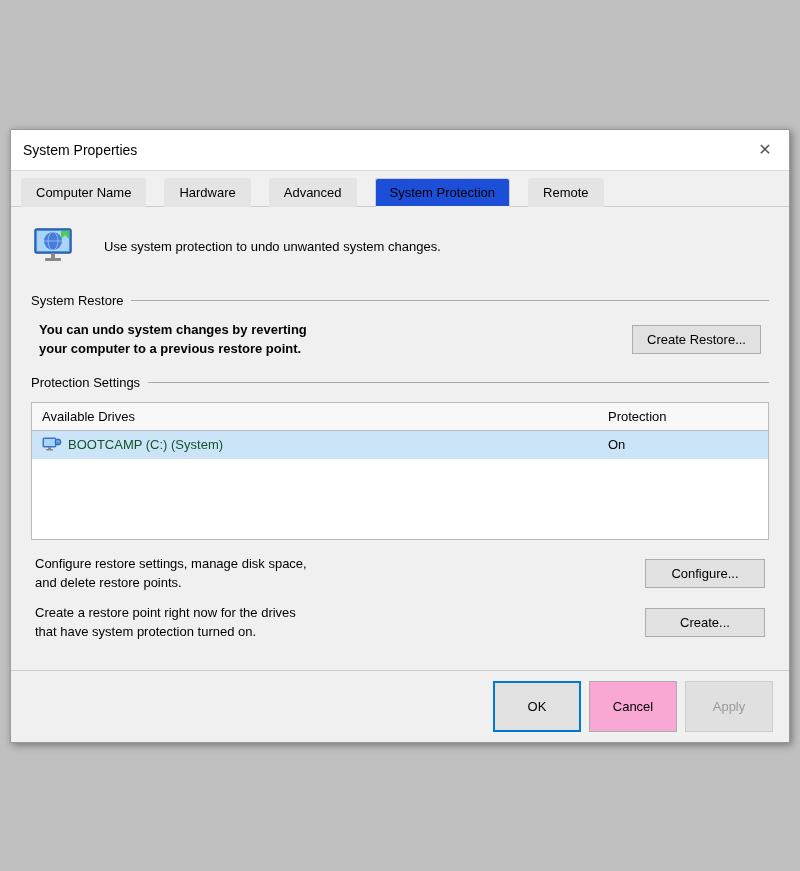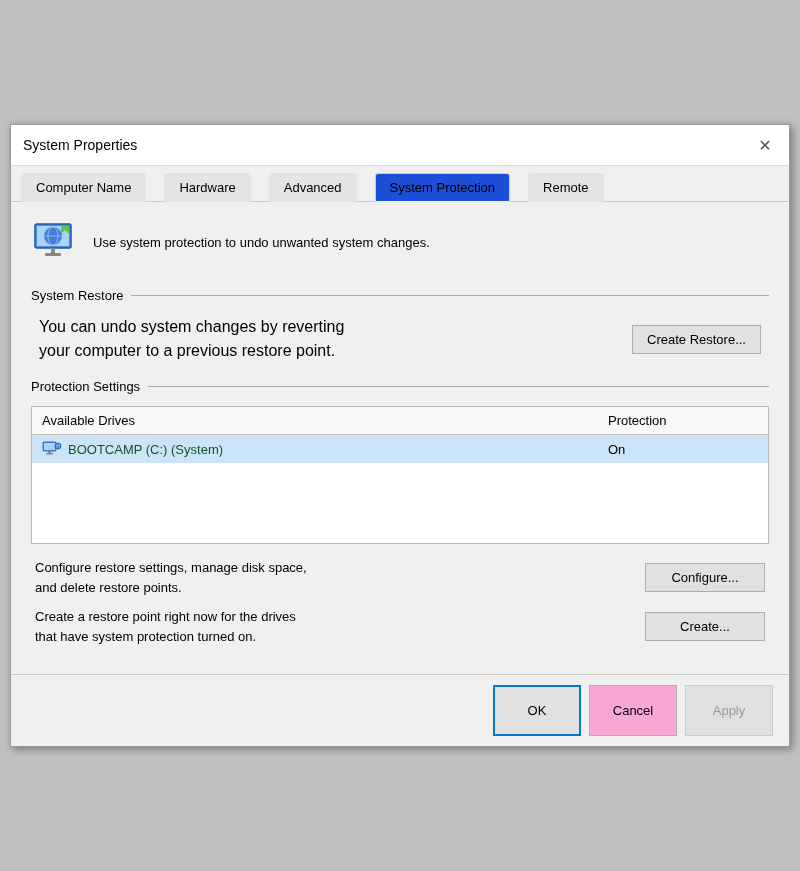--- a/index.html
+++ b/index.html
@@ -97,20 +97,21 @@
 
     .computer-icon {
       width: 48px;
       height: 48px;
       flex-shrink: 0;
     }
 
     .header-text {
       font-size: 13px;
       color: #000;
+      margin-left: 11px;
     }
 
     .section {
       margin-bottom: 16px;
     }
 
     .section-label {
       display: flex;
       align-items: center;
       gap: 8px;
@@ -128,24 +129,25 @@
 
     .restore-row {
       display: flex;
       align-items: center;
       justify-content: space-between;
       margin-bottom: 6px;
       padding: 0 8px;
     }
 
     .restore-desc {
-      font-size: 16px;
+      font-size: 13px;
       color: #000;
       line-height: 1.5;
       max-width: 340px;
+      font-weight: bold;
     }
 
     .btn {
       min-width: 120px;
       padding: 6px 14px;
       background: #e1e1e1;
       border: 1px solid #adadad;
       color: #000;
       cursor: pointer;
       font-size: 13px;

